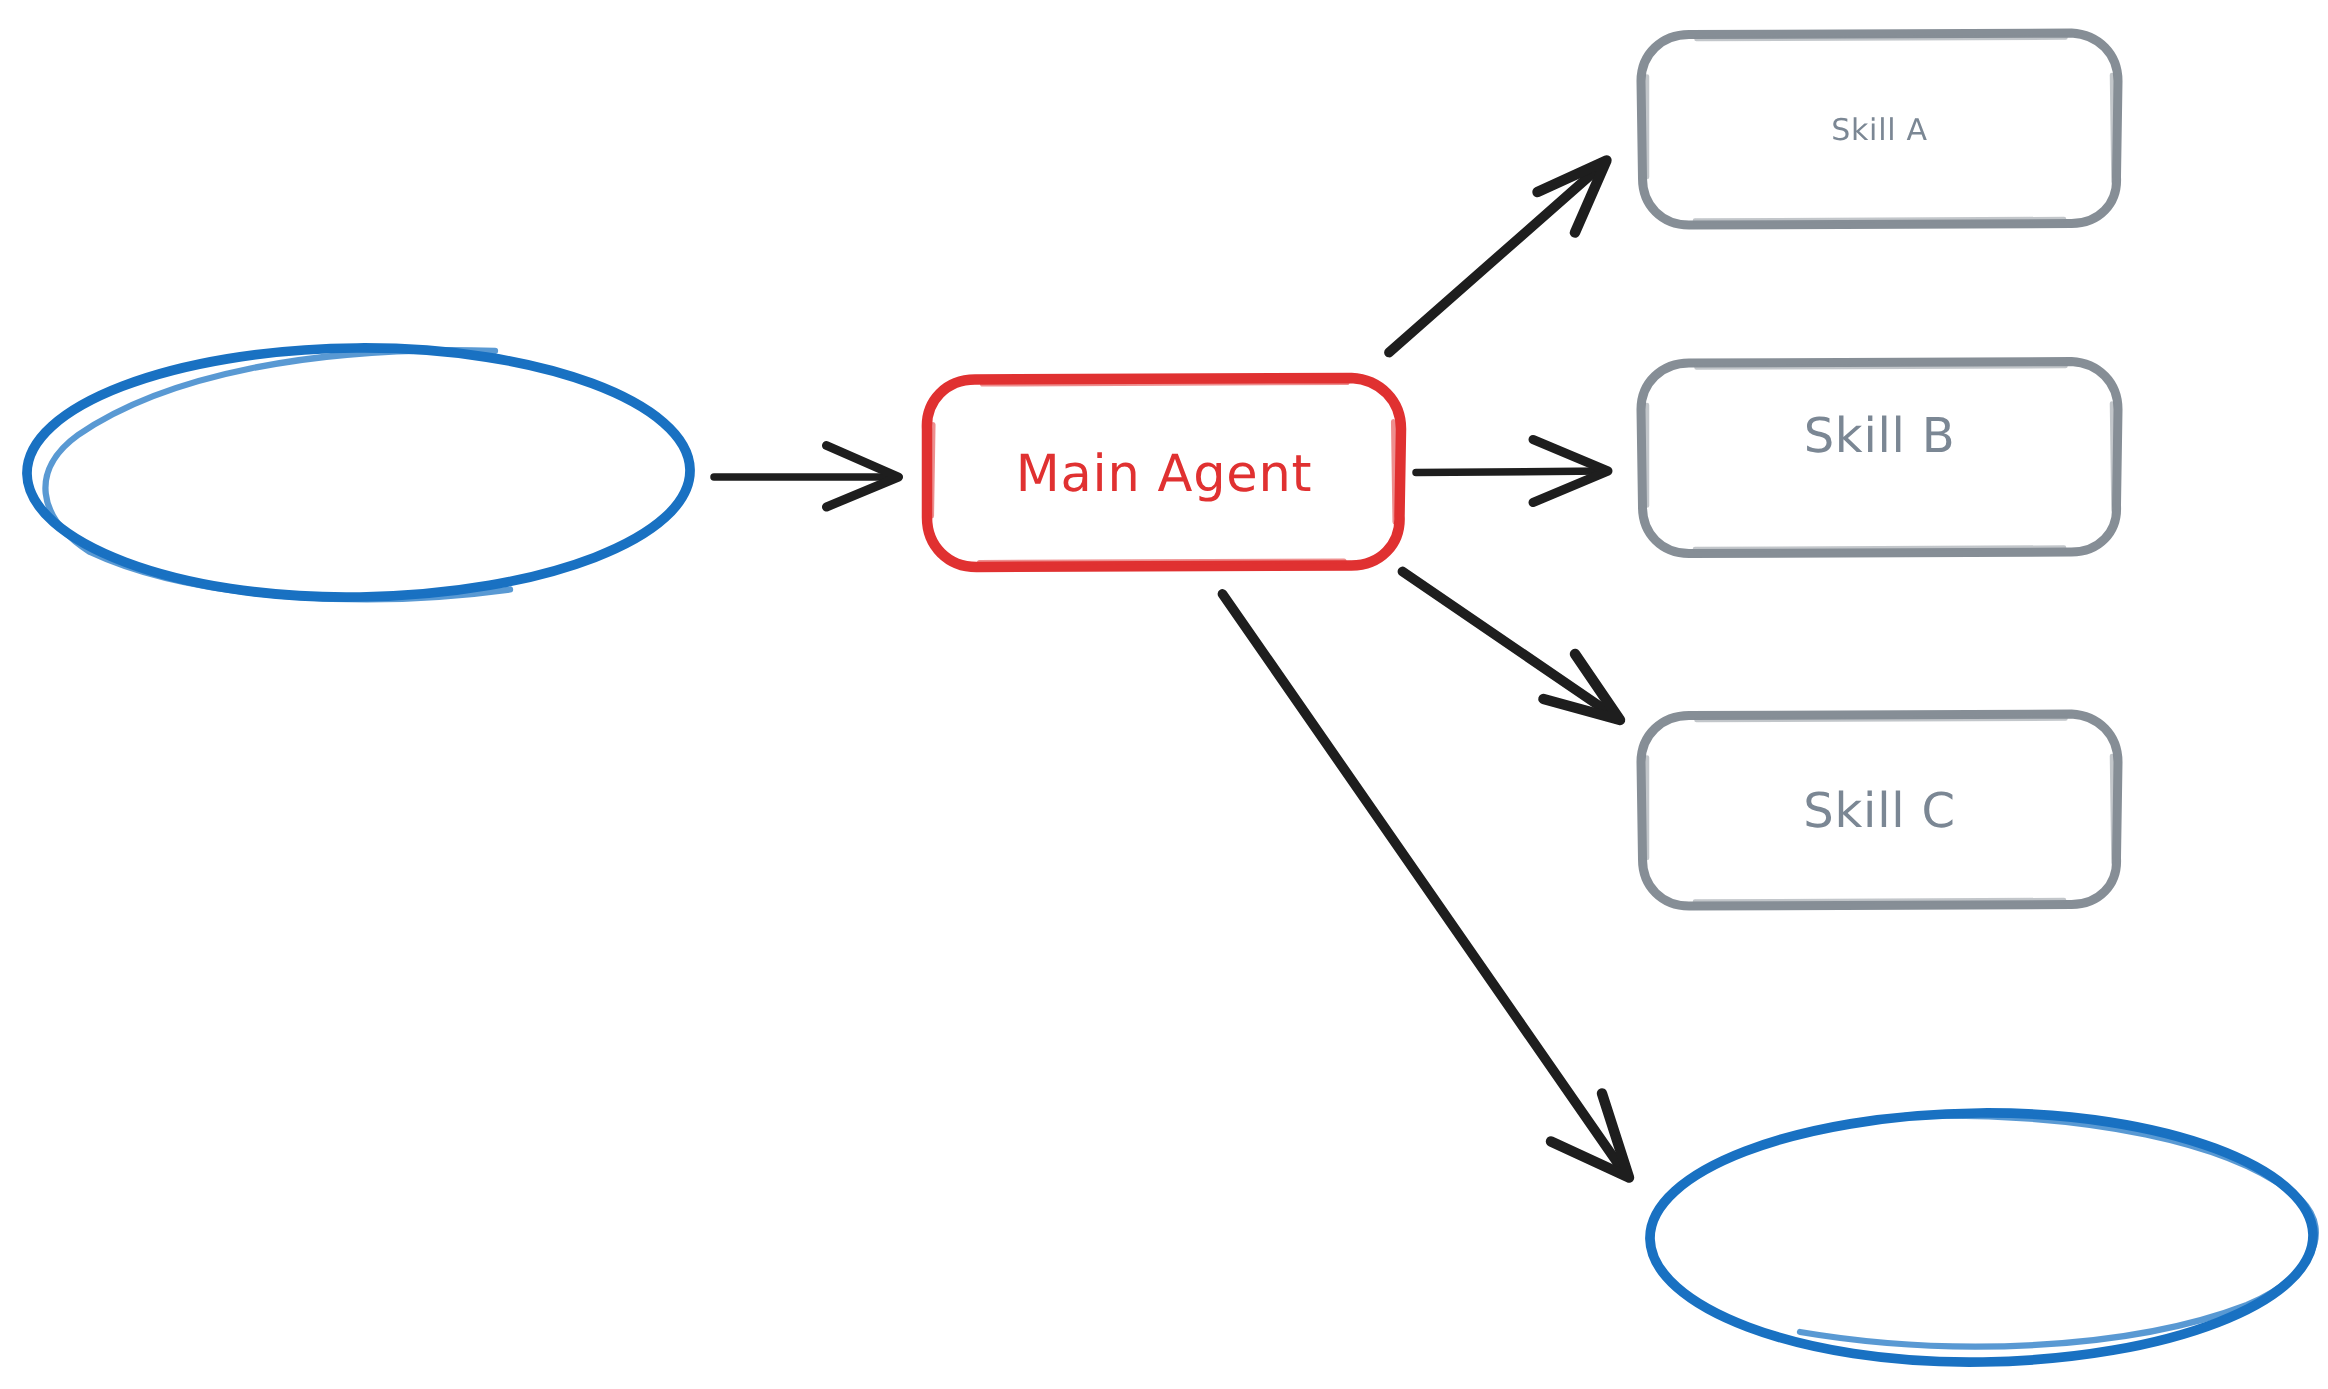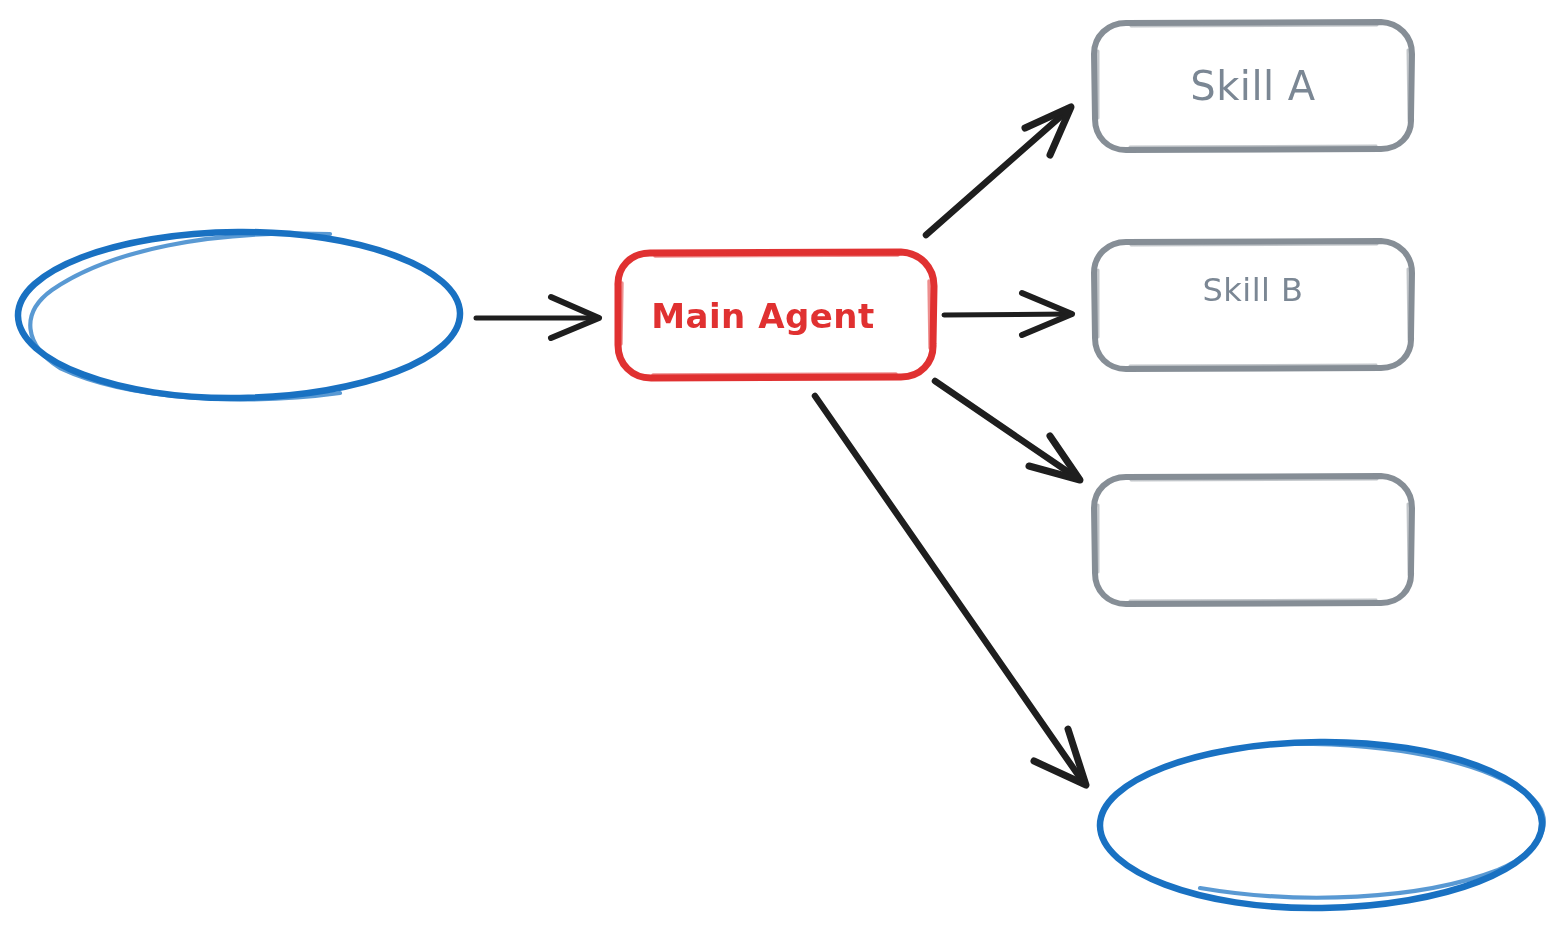--- a/index.html
+++ b/index.html
@@ -35,28 +35,27 @@
     letter-spacing: 0.5px;
     pointer-events: none;
     user-select: none;
   }
   .label-user-request {
     left: 20px;  top: 285px;  width: 440px; height: 62px;
     font-size: 37px;
     color: #1971c2;
   }
   .label-main-agent {
-    left: 604px; top: 289px;  width: 318px; height: 54px;
+    left: 617px; top: 289px;  width: 318px; height: 54px;
     font-size: 34px;
     color: #e03131;
-    font-weight: bold;
   }
   .label-skill-a {
     left: 1094px; top: 58px;  width: 318px; height: 56px;
-    font-size: 40px;
+    font-size: 20px;
     color: #7b8794;
   }
   .label-skill-b {
     left: 1094px; top: 262px; width: 318px; height: 56px;
     font-size: 32px;
     color: #7b8794;
   }
   .label-skill-c {
     left: 1094px; top: 512px; width: 318px; height: 56px;
     font-size: 32px;
@@ -190,15 +189,16 @@
 
   </svg>
 
 
   <div class="node-label label-main-agent">Main Agent</div>
 
   <div class="node-label label-skill-a">Skill A</div>
 
   <div class="node-label label-skill-b">Skill B</div>
 
+  <div class="node-label label-skill-c">Skill C</div>
 
 
 </div>
 
 </body></html>

